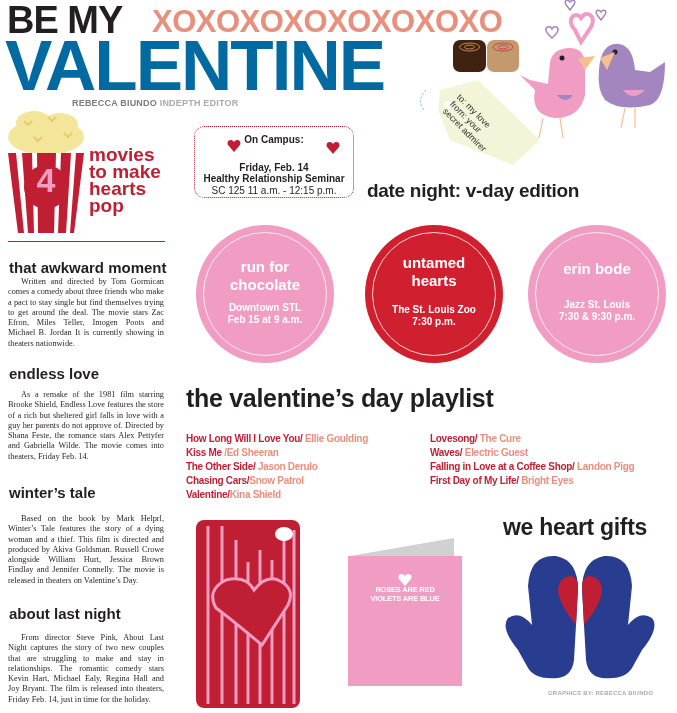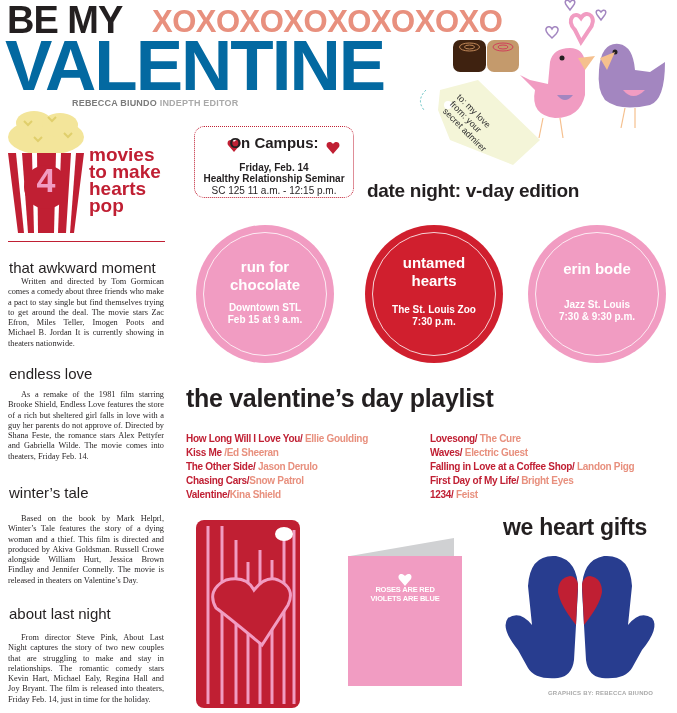--- a/index.html
+++ b/index.html
@@ -13,26 +13,26 @@
   .valentine { left: 5px; top: 30px; font-size: 71px; font-weight: bold; color: #0369a1; line-height: 72px; letter-spacing: -2px; }
   .byline { left: 72px; top: 98px; font-size: 9px; font-weight: bold; letter-spacing: 0.2px; line-height: 11px; }
   .byline .name { color: #7b7b7b; }
   .byline .title { color: #a9a9a9; }
 
   
   .movies-title { left: 89px; top: 146px; font-size: 19px; font-weight: bold; color: #c01f33; line-height: 17px; }
   .divider-red { left: 8px; top: 241px; width: 157px; height: 1px; background: #c01f33; }
 
   
-  .review-h { left: 9px; font-size: 15px; font-weight: normal; color: #231f20; line-height: 16px; }
+  .review-h { left: 9px; font-size: 15px; font-weight: bold; color: #231f20; line-height: 16px; }
   .review-p { left: 8px; width: 156px; font-family: "Liberation Serif", serif; font-size: 8.3px; line-height: 10.3px; text-align: justify; color: #231f20; text-indent: 13px; }
 
   
   .campus-box { left: 194px; top: 126px; width: 160px; height: 72px; border: 1px dotted #c01f33; border-radius: 10px; text-align: center; }
-  .campus-label { position: absolute; left: 0; right: 0; top: 7px; font-size: 15px; font-weight: bold; }
+  .campus-label { position: absolute; left: 0; right: 0; top: 7px; font-size: 10px; font-weight: bold; }
   .campus-date { position: absolute; left: 0; right: 0; top: 35px; font-size: 10px; font-weight: bold; line-height: 12px; }
   .campus-event { position: absolute; left: 0; right: 0; top: 46px; font-size: 10px; font-weight: bold; line-height: 12px; }
   .campus-time { position: absolute; left: 0; right: 0; top: 58px; font-size: 10px; line-height: 12px; }
 
   .date-night { left: 367px; top: 177px; font-size: 19px; font-weight: bold; color: #231f20; letter-spacing: -0.3px; line-height: 28px; }
 
   
   .circle { width: 138px; height: 138px; border-radius: 50%; text-align: center; color: #fff; }
   .circle .ring { position: absolute; left: 7px; top: 7px; right: 7px; bottom: 7px; border: 1px solid rgba(255,255,255,0.8); border-radius: 50%; }
   .circle .c-title { position: absolute; left: 0; right: 0; font-size: 15px; font-weight: bold; line-height: 18px; }
@@ -198,21 +198,20 @@
   <div class="song"><span class="t">The Other Side/</span><span class="a"> Jason Derulo</span></div>
   <div class="song"><span class="t">Chasing Cars/</span><span class="a">Snow Patrol</span></div>
   <div class="song"><span class="t">Valentine/</span><span class="a">Kina Shield</span></div>
 </div>
 
 <div class="abs" style="left:430px;top:432px;">
   <div class="song"><span class="t">Lovesong/</span><span class="a"> The Cure</span></div>
   <div class="song"><span class="t">Waves/</span><span class="a"> Electric Guest</span></div>
   <div class="song"><span class="t">Falling in Love at a Coffee Shop/</span><span class="a"> Landon Pigg</span></div>
   <div class="song"><span class="t">First Day of My Life/</span><span class="a"> Bright Eyes</span></div>
-  <div class="song"><span class="t">1234/</span><span class="a"> Feist</span></div>
 </div>
 
 <div class="abs gifts-h">we heart gifts</div>
 
 <svg class="abs" style="left:196px;top:520px;" width="106" height="190">
   <rect x="0" y="0" width="104" height="188" rx="8" fill="#c01f33"></rect>
   <g stroke="#f19cc2" stroke-width="3">
     <line x1="12" y1="6" x2="12" y2="184"></line>
     <line x1="26" y1="6" x2="26" y2="184"></line>
     <line x1="40" y1="20" x2="40" y2="184"></line>

